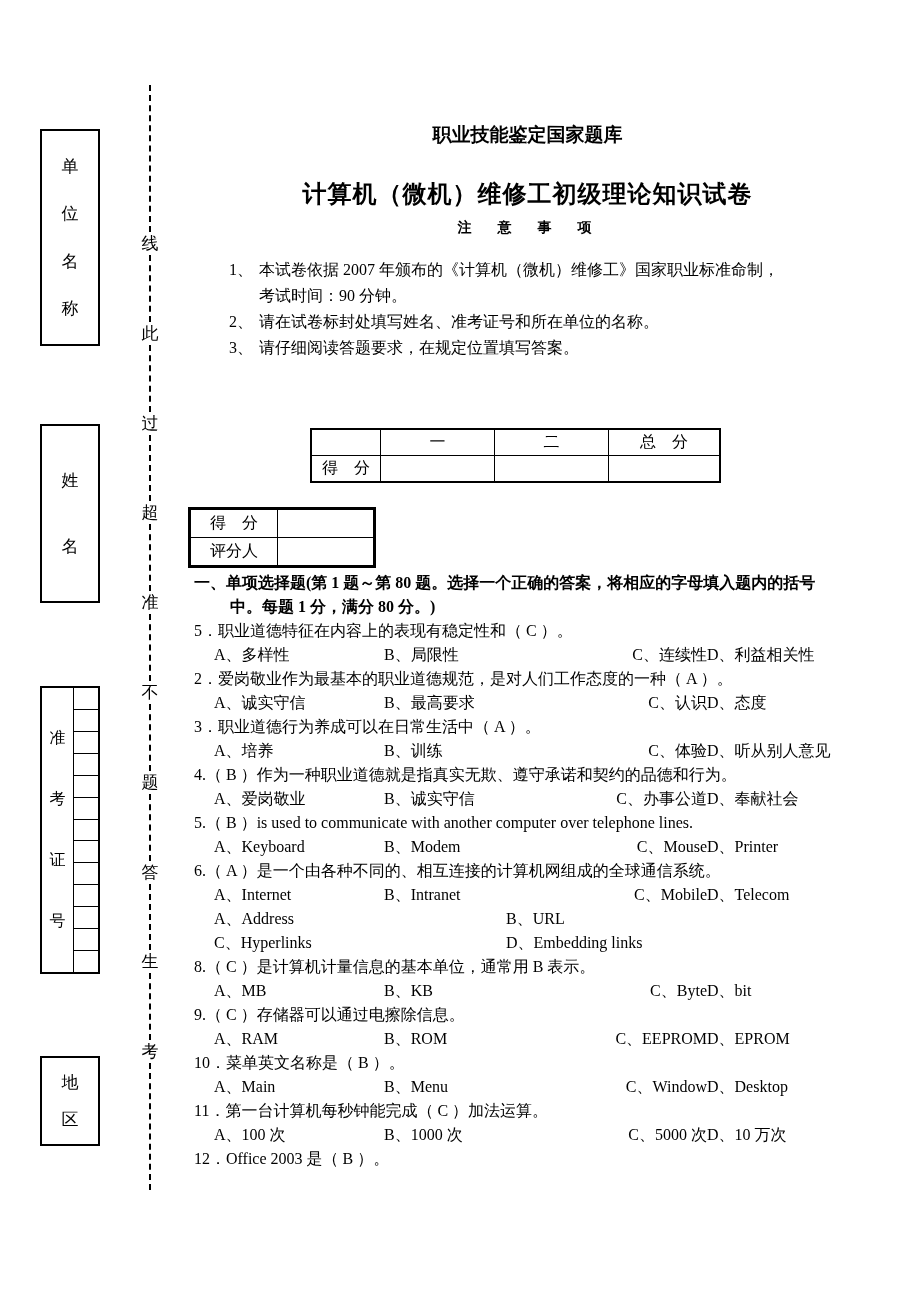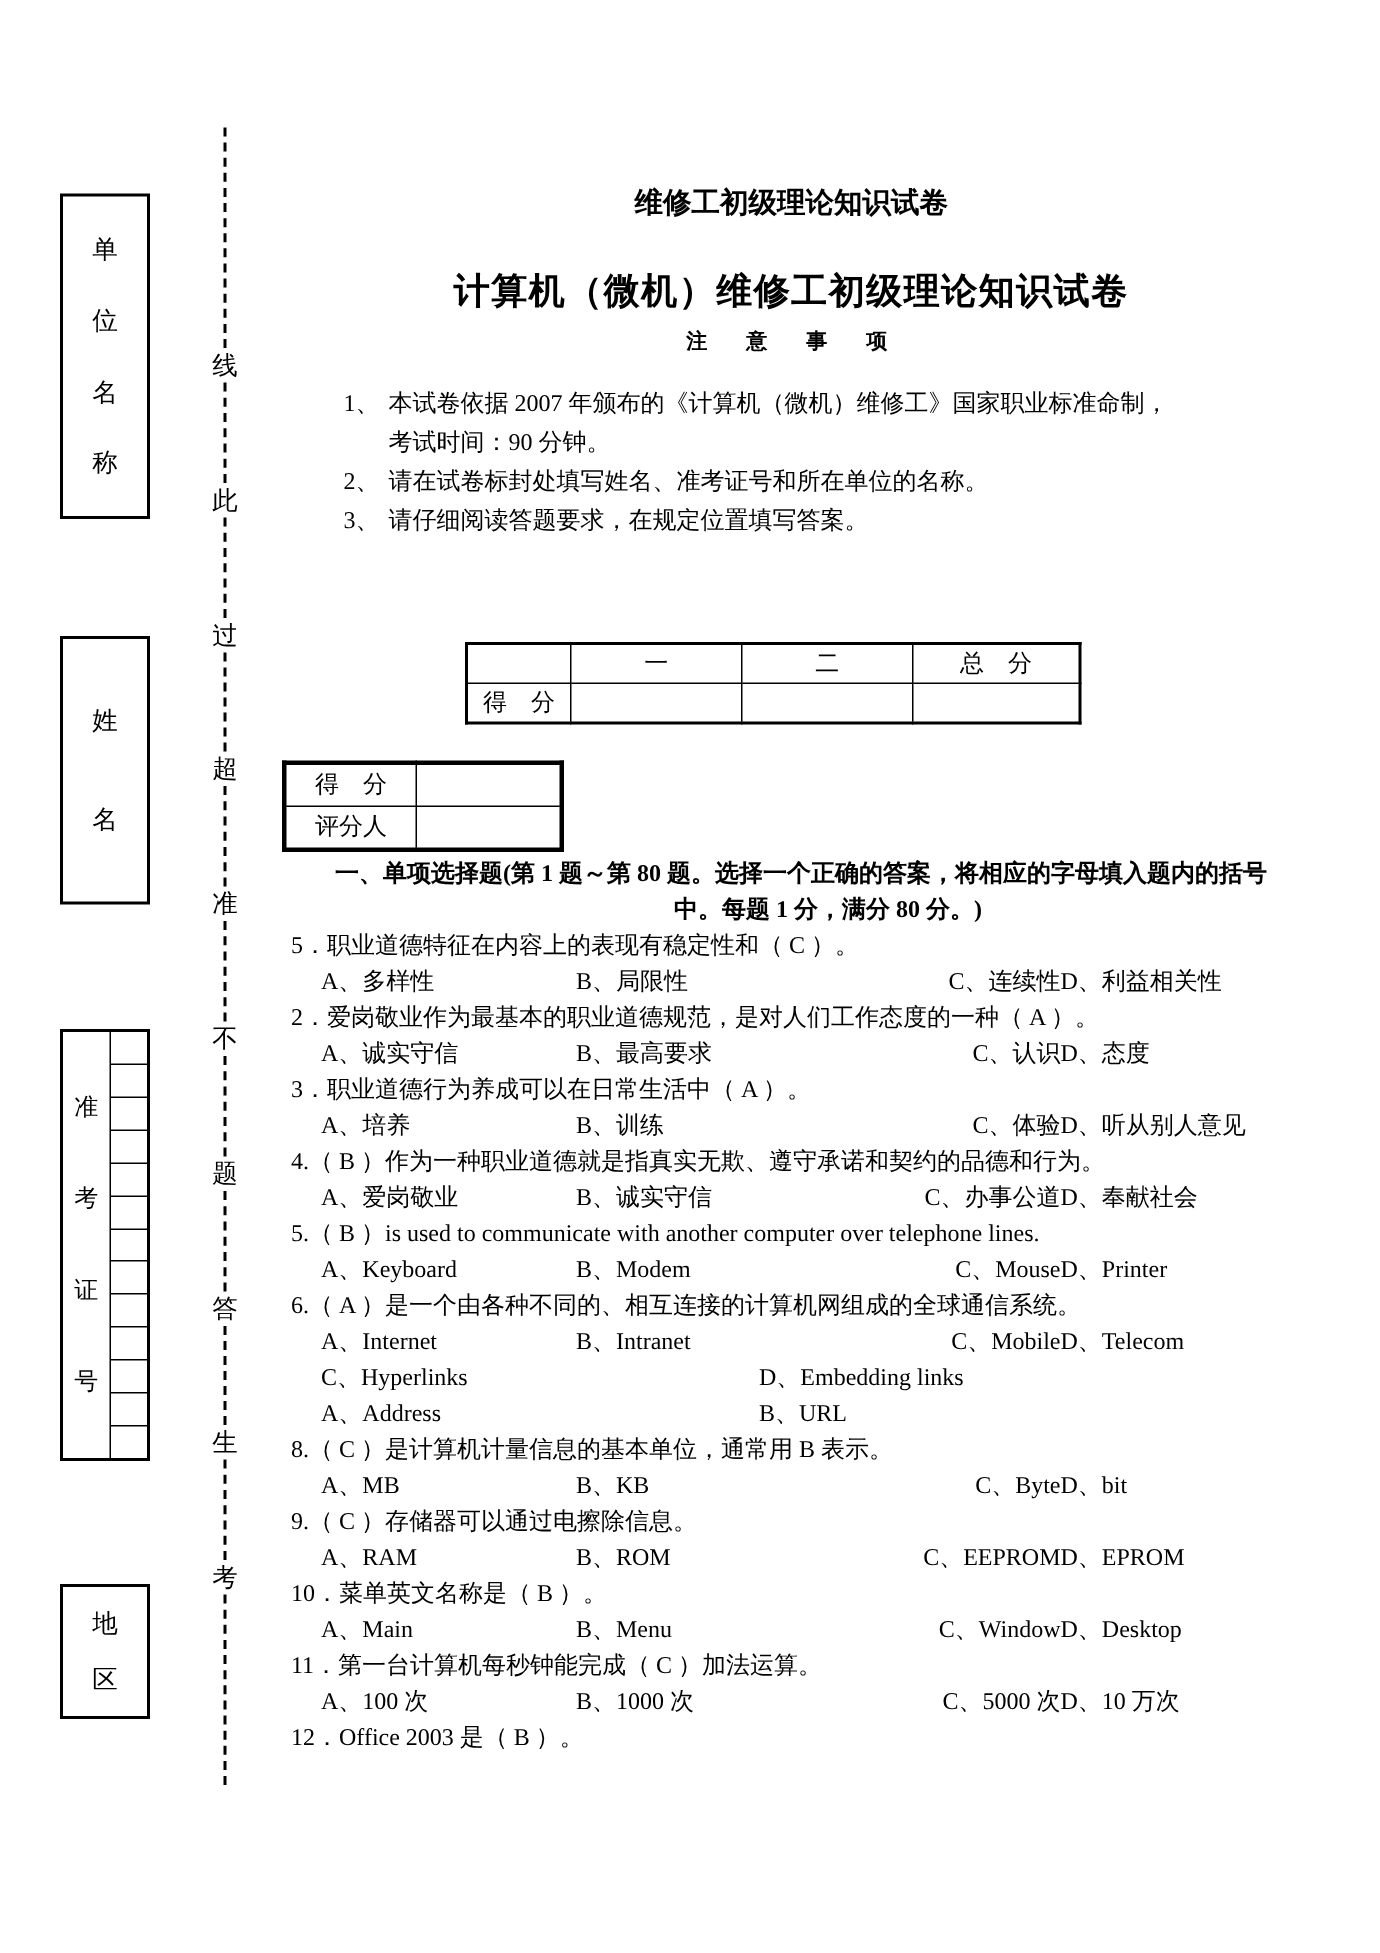--- a/index.html
+++ b/index.html
@@ -45,21 +45,21 @@
                border:2px solid #000;}
   .score-table td{border:1px solid #000;height:25px;text-align:center;font-size:16px;padding:0;}
   .sc-c0{width:68px;} .sc-c1{width:113px;} .sc-c2{width:113px;} .sc-c3{width:110px;}
   .grader-table{position:absolute;left:188px;top:507px;border-collapse:collapse;
                 border:3px solid #000;}
   .grader-table td{border:1px solid #000;font-size:16px;text-align:center;padding:0;height:27px;}
   .g-label{width:86px;} .g-blank{width:95px;}
   
   .questions-wrap{position:absolute;left:194px;top:571px;width:680px;
                   font-size:16px;line-height:24px;}
-  .sec-heading{font-weight:bold;text-align:center;}
+  .sec-heading{font-weight:bold;}
   .sec-heading .hang{padding-left:36px;}
   .opt-line{padding-left:20px;white-space:nowrap;}
   .opt{display:inline-block;}
   .opts-4 .opt:nth-child(1){min-width:170px;}
   .opts-4 .opt:nth-child(2){min-width:157px;}
   .opts-4 .opt:nth-child(3){min-width:166px;text-align:right;}
   .opts-2 .opt:nth-child(1){min-width:292px;}
 </style>
 </head>
 <body>
@@ -130,21 +130,21 @@
     <div class="seal-char">题</div>
     <div class="dash"></div>
     <div class="seal-char">答</div>
     <div class="dash"></div>
     <div class="seal-char">生</div>
     <div class="dash"></div>
     <div class="seal-char">考</div>
     <div class="dash dash-bottom"></div>
   </div>
 
-<div class="bank-title">维修工初级理论知识试卷</div>
+<div class="bank-title">职业技能鉴定国家题库</div>
 <div class="exam-title">计算机（微机）维修工初级理论知识试卷</div>
 <div class="notice-title">注　意　事　项</div>
 
 <div id="notices" class="notices">
     <div class="notice">
       <span class="notice-label">1、</span>
       <div class="notice-body">
         <div>本试卷依据 2007 年颁布的《计算机（微机）维修工》国家职业标准命制，</div>
         <div>考试时间：90 分钟。</div>
       </div>
@@ -204,22 +204,22 @@
       <div class="stem">2．爱岗敬业作为最基本的职业道德规范，是对人们工作态度的一种（ A ）。</div>
       <div class="opt-line opts-4"><span class="opt">A、诚实守信</span><span class="opt">B、最高要求</span><span class="opt">C、认识</span><span class="opt">D、态度</span></div>
       <div class="stem">3．职业道德行为养成可以在日常生活中（ A ）。</div>
       <div class="opt-line opts-4"><span class="opt">A、培养</span><span class="opt">B、训练</span><span class="opt">C、体验</span><span class="opt">D、听从别人意见</span></div>
       <div class="stem">4.（ B ）作为一种职业道德就是指真实无欺、遵守承诺和契约的品德和行为。</div>
       <div class="opt-line opts-4"><span class="opt">A、爱岗敬业</span><span class="opt">B、诚实守信</span><span class="opt">C、办事公道</span><span class="opt">D、奉献社会</span></div>
       <div class="stem">5.（ B ）is used to communicate with another computer over telephone lines.</div>
       <div class="opt-line opts-4"><span class="opt">A、Keyboard</span><span class="opt">B、Modem</span><span class="opt">C、Mouse</span><span class="opt">D、Printer</span></div>
       <div class="stem">6.（ A ）是一个由各种不同的、相互连接的计算机网组成的全球通信系统。</div>
       <div class="opt-line opts-4"><span class="opt">A、Internet</span><span class="opt">B、Intranet</span><span class="opt">C、Mobile</span><span class="opt">D、Telecom</span></div>
+      <div class="opt-line opts-2"><span class="opt">A、Address</span><span class="opt">B、URL</span></div>
       <div class="opt-line opts-2"><span class="opt">C、Hyperlinks</span><span class="opt">D、Embedding links</span></div>
-      <div class="opt-line opts-2"><span class="opt">A、Address</span><span class="opt">B、URL</span></div>
       <div class="stem">8.（ C ）是计算机计量信息的基本单位，通常用 B 表示。</div>
       <div class="opt-line opts-4"><span class="opt">A、MB</span><span class="opt">B、KB</span><span class="opt">C、Byte</span><span class="opt">D、bit</span></div>
       <div class="stem">9.（ C ）存储器可以通过电擦除信息。</div>
       <div class="opt-line opts-4"><span class="opt">A、RAM</span><span class="opt">B、ROM</span><span class="opt">C、EEPROM</span><span class="opt">D、EPROM</span></div>
       <div class="stem">10．菜单英文名称是（ B ）。</div>
       <div class="opt-line opts-4"><span class="opt">A、Main</span><span class="opt">B、Menu</span><span class="opt">C、Window</span><span class="opt">D、Desktop</span></div>
       <div class="stem">11．第一台计算机每秒钟能完成（ C ）加法运算。</div>
       <div class="opt-line opts-4"><span class="opt">A、100 次</span><span class="opt">B、1000 次</span><span class="opt">C、5000 次</span><span class="opt">D、10 万次</span></div>
       <div class="stem">12．Office 2003 是（ B ）。</div>
     </div>

